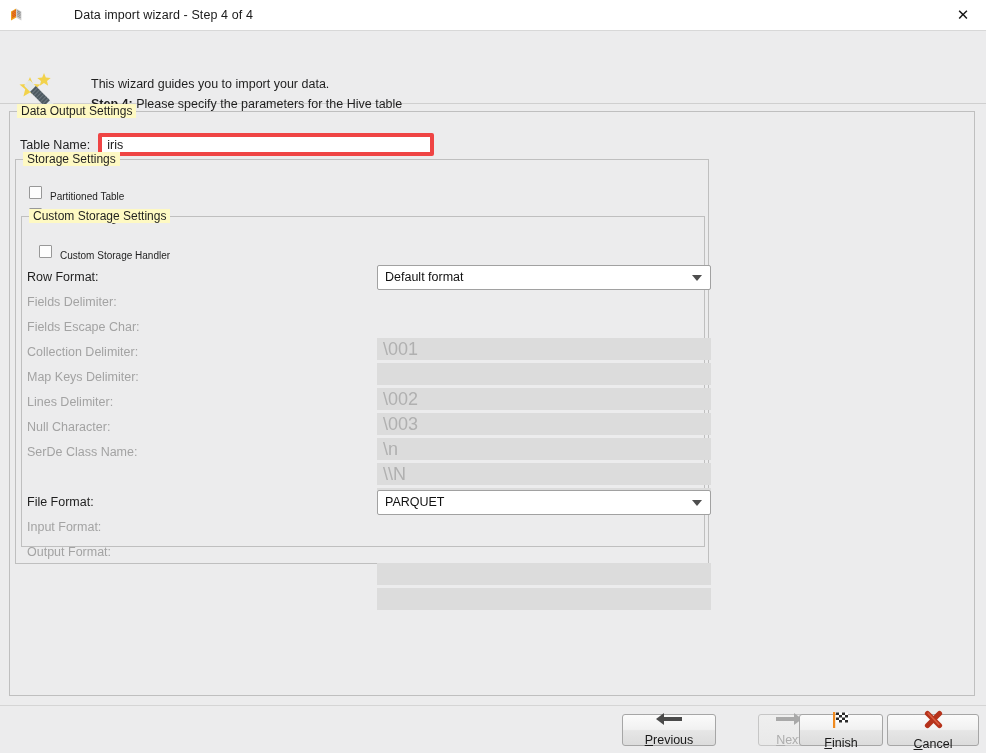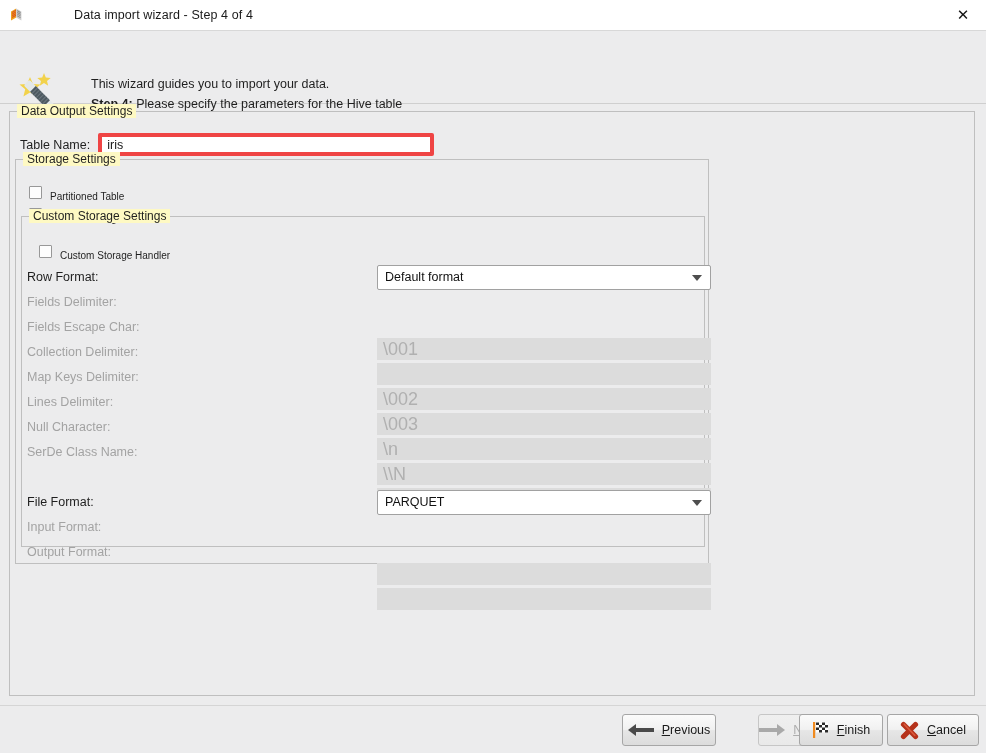--- a/index.html
+++ b/index.html
@@ -257,20 +257,21 @@
     border: 1px solid #a6a6a6;
     border-radius: 3px;
     background: linear-gradient(to bottom, #fbfbfb 0%, #f1f1f1 48%, #e6e6e6 52%, #dcdcdc 100%);
     display: flex;
     align-items: center;
     justify-content: center;
     gap: 8px;
     font-size: 12.5px;
     color: #1a1a1a;
     padding: 0 10px;
+    flex-direction: column;
   }
   .btn.disabled {
     border-color: #c6c6c6;
     background: linear-gradient(to bottom, #efefef 0%, #e9e9e9 100%);
     color: #adadad;
   }
   .btn u { text-decoration: underline; }
   .btn.disabled u { color: #adadad; }
 
   #btn-previous { left: 622px; width: 94px; }

